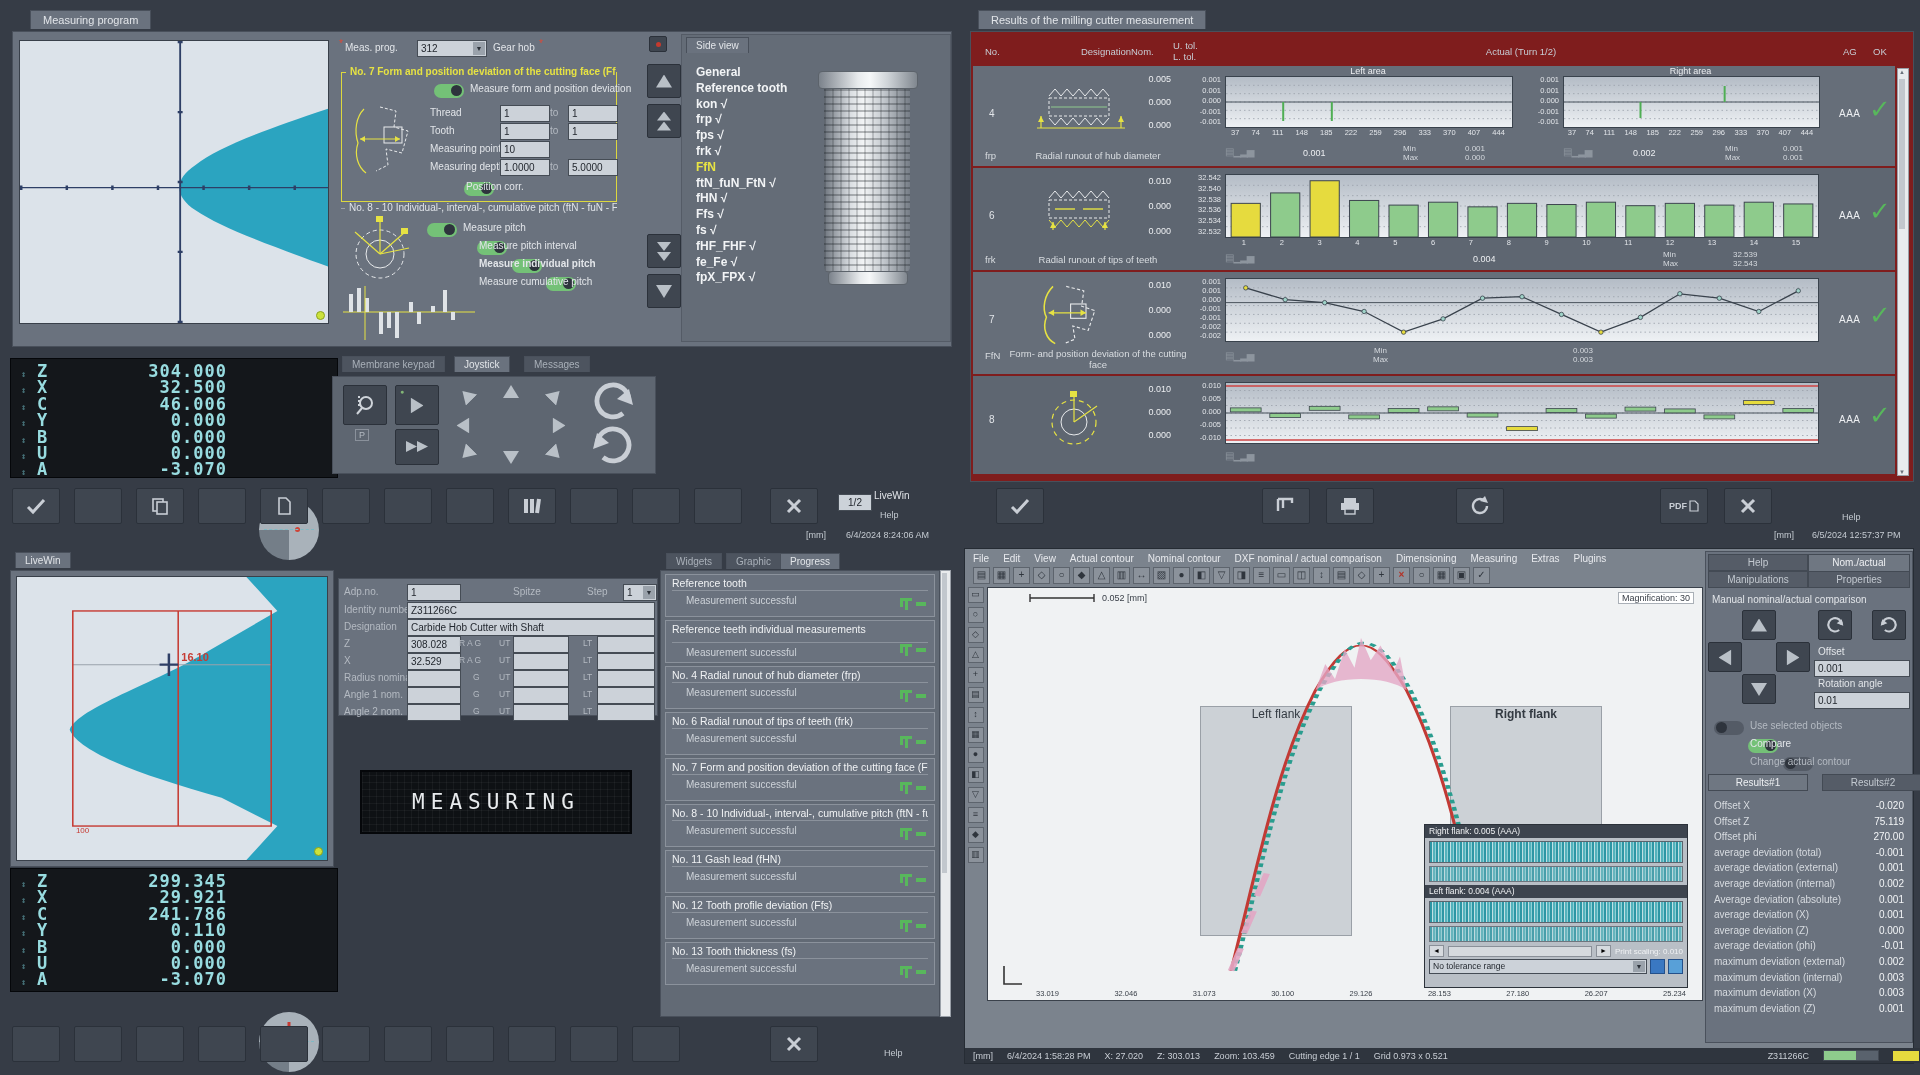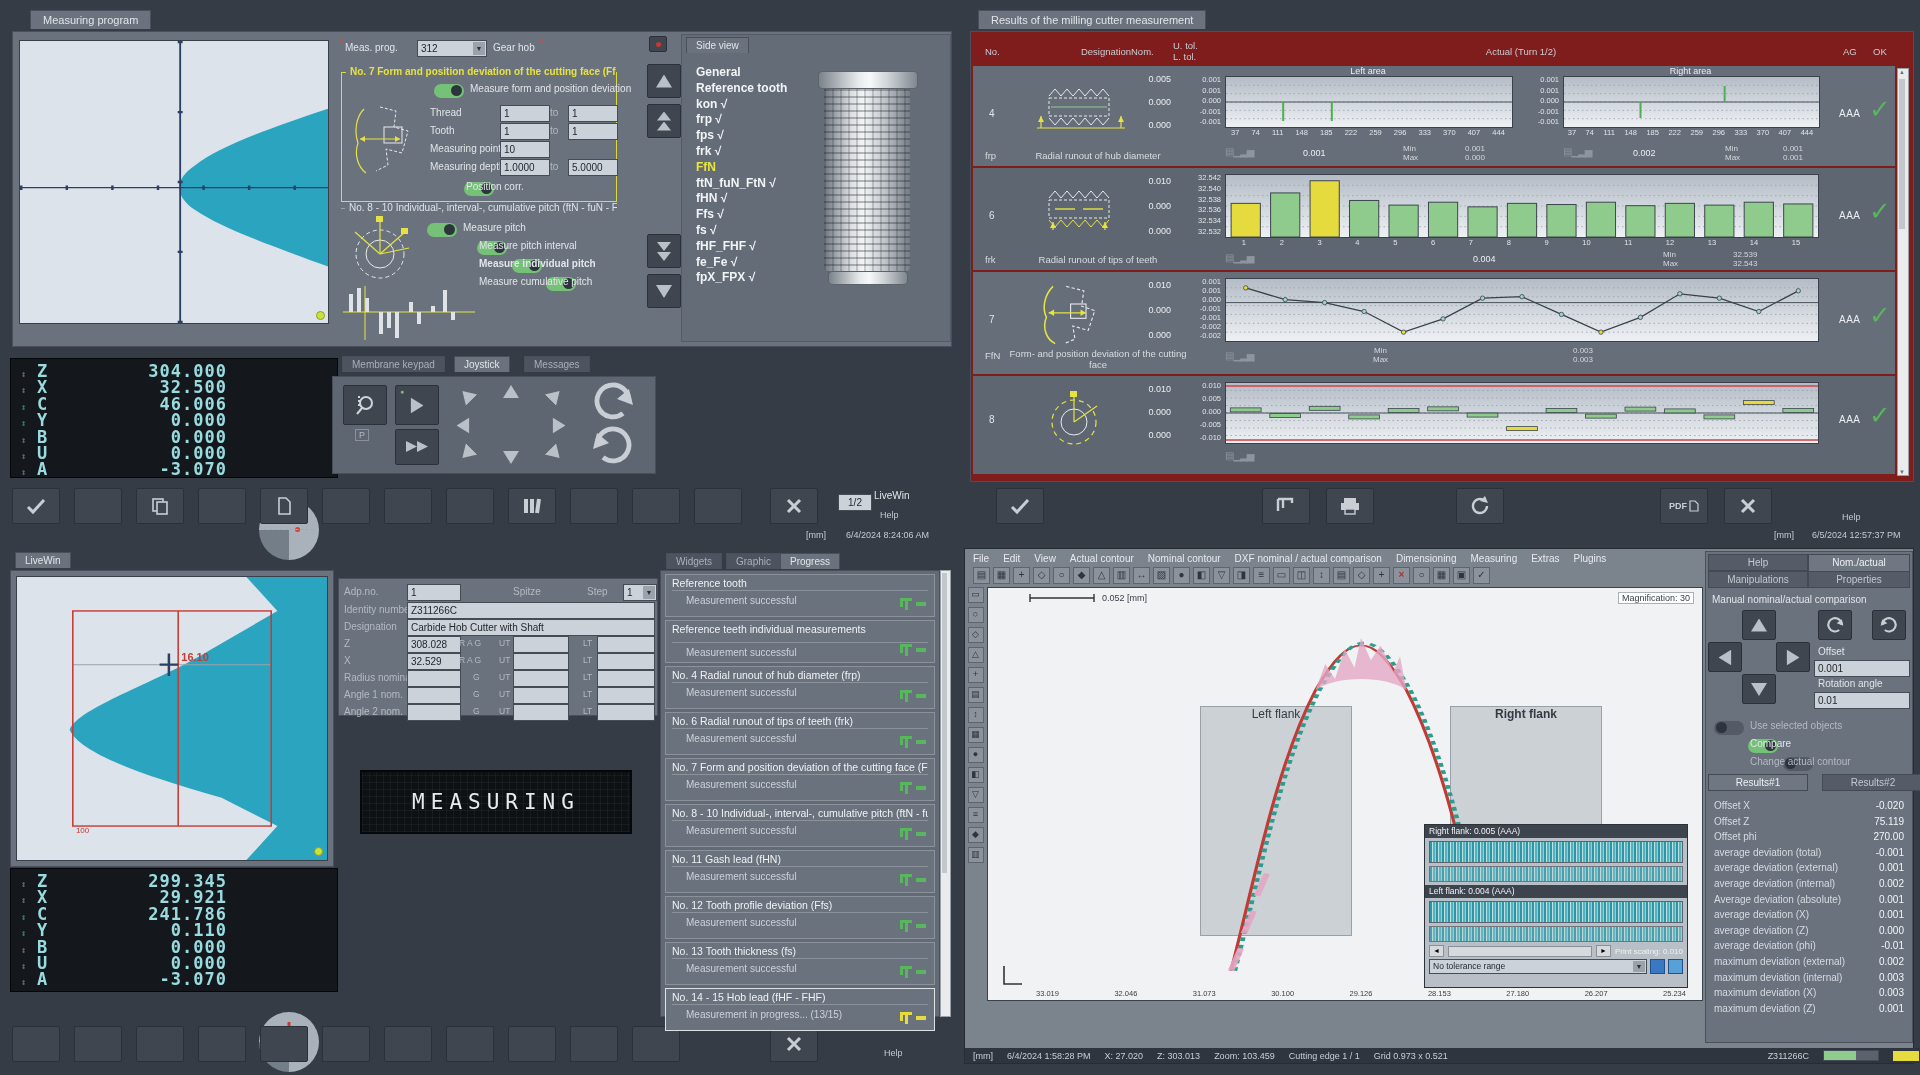--- a/index.html
+++ b/index.html
@@ -926,28 +926,20 @@
 
         <div class="pitem done" style="margin:3px 4px;height:37px;position:relative;padding:2px 6px;">
           <div class="pt" style="border-bottom:1px solid #8b929c;padding-bottom:1px;">No. 13 Tooth thickness (fs)</div>
           <div class="ps" style="margin-top:4px;margin-left:14px;">Measurement successful</div>
           <svg width="30" height="16" viewBox="0 0 30 16" style="position:absolute;right:6px;bottom:4px;">
             <path class="calic" d="M2,2 h12 v3 h-4 v9 h-3 v-9 h-2 v6 h-3 Z" fill="#58b75c"></path>
             <rect class="calic2" x="18" y="6" width="10" height="4" fill="#58b75c"></rect>
           </svg>
         </div>
 
-        <div class="pitem progress cur" style="margin:3px 4px;height:37px;position:relative;padding:2px 6px;">
-          <div class="pt" style="border-bottom:1px solid #8b929c;padding-bottom:1px;">No. 14 - 15 Hob lead (fHF - FHF)</div>
-          <div class="ps" style="margin-top:4px;margin-left:14px;">Measurement in progress... (13/15)</div>
-          <svg width="30" height="16" viewBox="0 0 30 16" style="position:absolute;right:6px;bottom:4px;">
-            <path class="calic" d="M2,2 h12 v3 h-4 v9 h-3 v-9 h-2 v6 h-3 Z" fill="#e6db3e"></path>
-            <rect class="calic2" x="18" y="6" width="10" height="4" fill="#e6db3e"></rect>
-          </svg>
-        </div>
 
     </div>
     <div class="scrl abs" style="left:280px;top:17px;width:9px;height:445px;">
         <div class="th abs" style="left:1px;top:2px;width:5px;height:300px;"></div>
       </div>
   </div>
 
   <div class="cadbg abs" style="left:964px;top:548px;width:948px;height:514px;">
     <div class="menu abs" style="left:8px;top:2px;height:14px;">
       <span>File</span>

